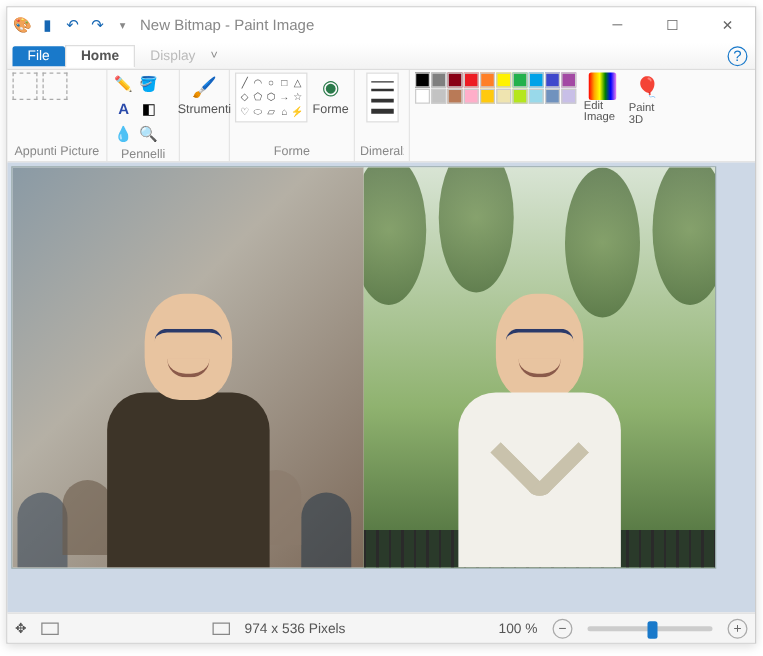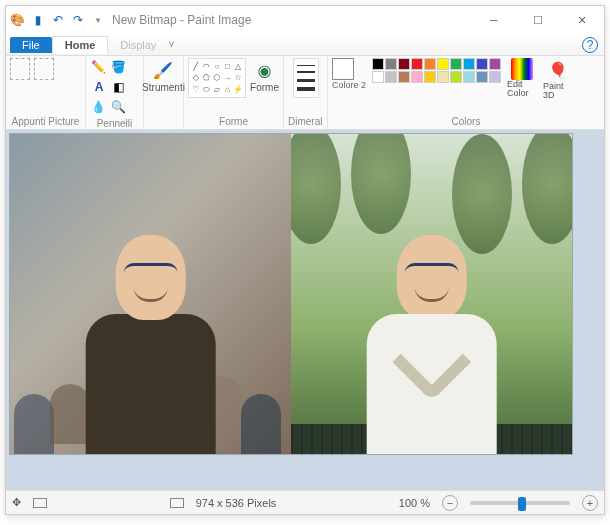--- a/index.html
+++ b/index.html
@@ -177,24 +177,20 @@
             <div></div>
             <div></div>
             <div></div>
         </div>
       </div>
       <div class="group-label">Dimeralzini</div>
     </div>
 
     <div class="group" style="flex:1;border-right:none">
       <div class="group-body" style="gap:6px;align-items:flex-start">
-        <div style="text-align:center">
-          <div class="color-swatch-big" style="background:#fff"></div>
-          <div class="color-label">Colore 2</div>
-        </div>
         <div class="palette" id="palette">
             <div style="background: rgb(0, 0, 0);"></div>
             <div style="background: rgb(127, 127, 127);"></div>
             <div style="background: rgb(136, 0, 21);"></div>
             <div style="background: rgb(237, 28, 36);"></div>
             <div style="background: rgb(255, 127, 39);"></div>
             <div style="background: rgb(255, 242, 0);"></div>
             <div style="background: rgb(34, 177, 76);"></div>
             <div style="background: rgb(0, 162, 232);"></div>
             <div style="background: rgb(63, 72, 204);"></div>
@@ -205,28 +201,27 @@
             <div style="background: rgb(255, 174, 201);"></div>
             <div style="background: rgb(255, 201, 14);"></div>
             <div style="background: rgb(239, 228, 176);"></div>
             <div style="background: rgb(181, 230, 29);"></div>
             <div style="background: rgb(153, 217, 234);"></div>
             <div style="background: rgb(112, 146, 190);"></div>
             <div style="background: rgb(200, 191, 231);"></div>
           </div>
         <div class="ribbon-btn" style="width:30px">
           <div class="ico" style="background:linear-gradient(90deg,red,orange,yellow,green,blue,violet);width:22px;height:22px;border-radius:2px"></div>
-          <span style="font-size:9px;line-height:1">Edit Color</span>
+          <span style="font-size:9px;line-height:1">Edit Image</span>
         </div>
         <div class="ribbon-btn" style="width:30px">
           <div class="ico">🎈</div>
           <span style="font-size:9px;line-height:1">Paint 3D</span>
         </div>
       </div>
-      <div class="group-label">Colors</div>
     </div>
   </div>
 
   <div class="canvas-area">
     <div class="canvas">
       <div class="photo left">
         <div class="crowd">
           <span style="background:#3a4a5a;left:4px;bottom:0"></span>
           <span style="background:#6a5a4a;left:40px;bottom:10px"></span>
           <span style="background:#2a3a4a;right:10px;bottom:0"></span>

